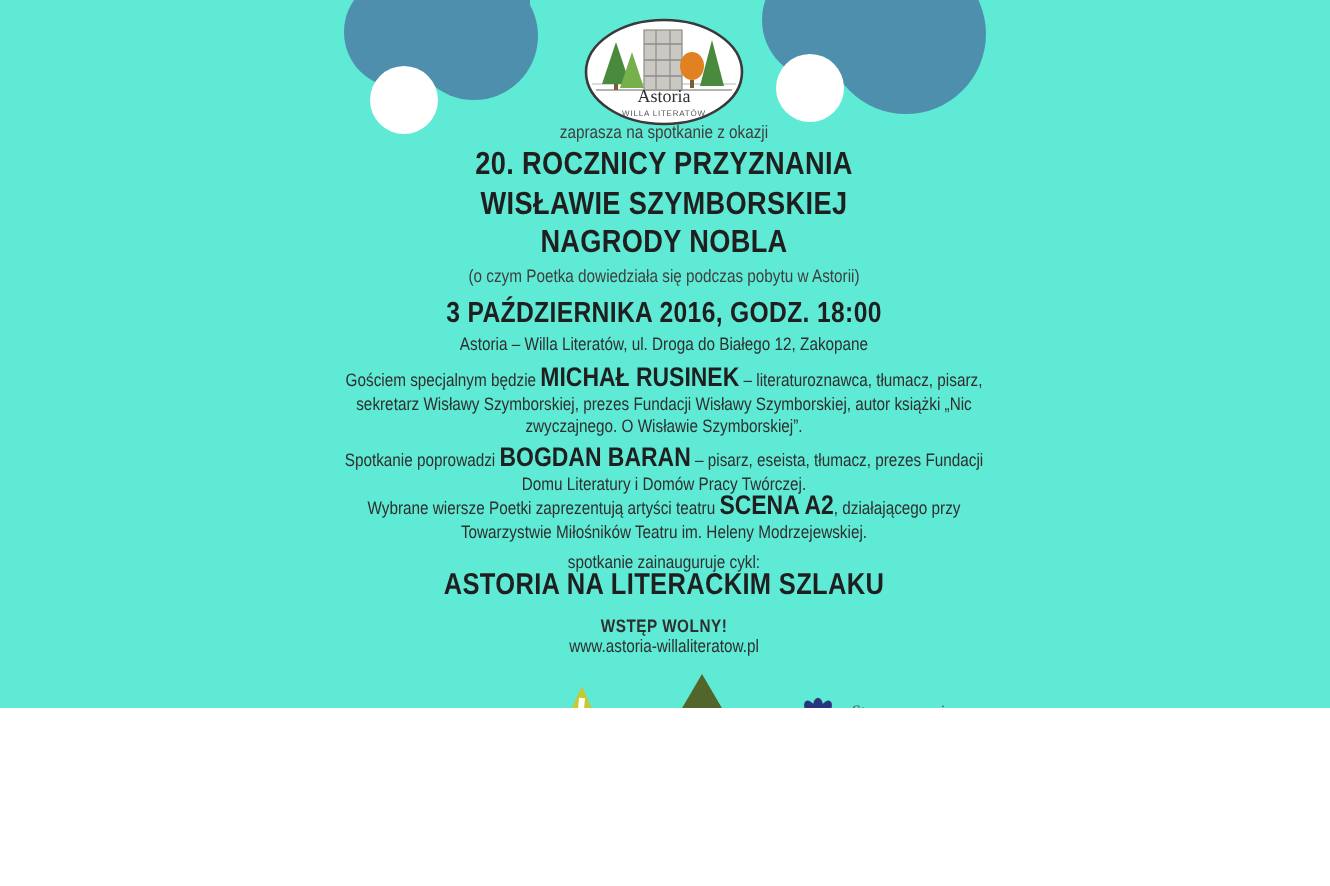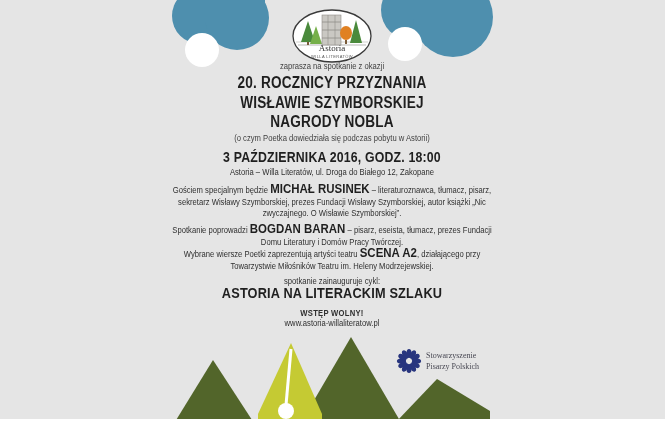--- a/index.html
+++ b/index.html
@@ -1,17 +1,17 @@
 <!DOCTYPE html>
 <html><head>
 <meta charset="utf-8">
 <style>
   html,body{margin:0;padding:0;background:#fff;}
   .canvas{
-    position:relative;width:665px;height:419px;background:#e5e5e5;overflow:hidden;
+    position:relative;width:665px;height:354px;background:#5eead4;overflow:hidden;
     font-family:"Liberation Sans", sans-serif;color:#2f2f2f;
   }
   .bg-svg{position:absolute;left:0;top:0;width:665px;height:443px;}
   
   .col{
     position:absolute;left:142px;top:0;width:380px;height:443px;
     transform:scaleX(0.85);transform-origin:50% 0;text-align:center;
   }
   .col > div{position:absolute;left:0;right:0;}
   .intro{top:61px;font-size:9px;color:#3f3f3f;}

